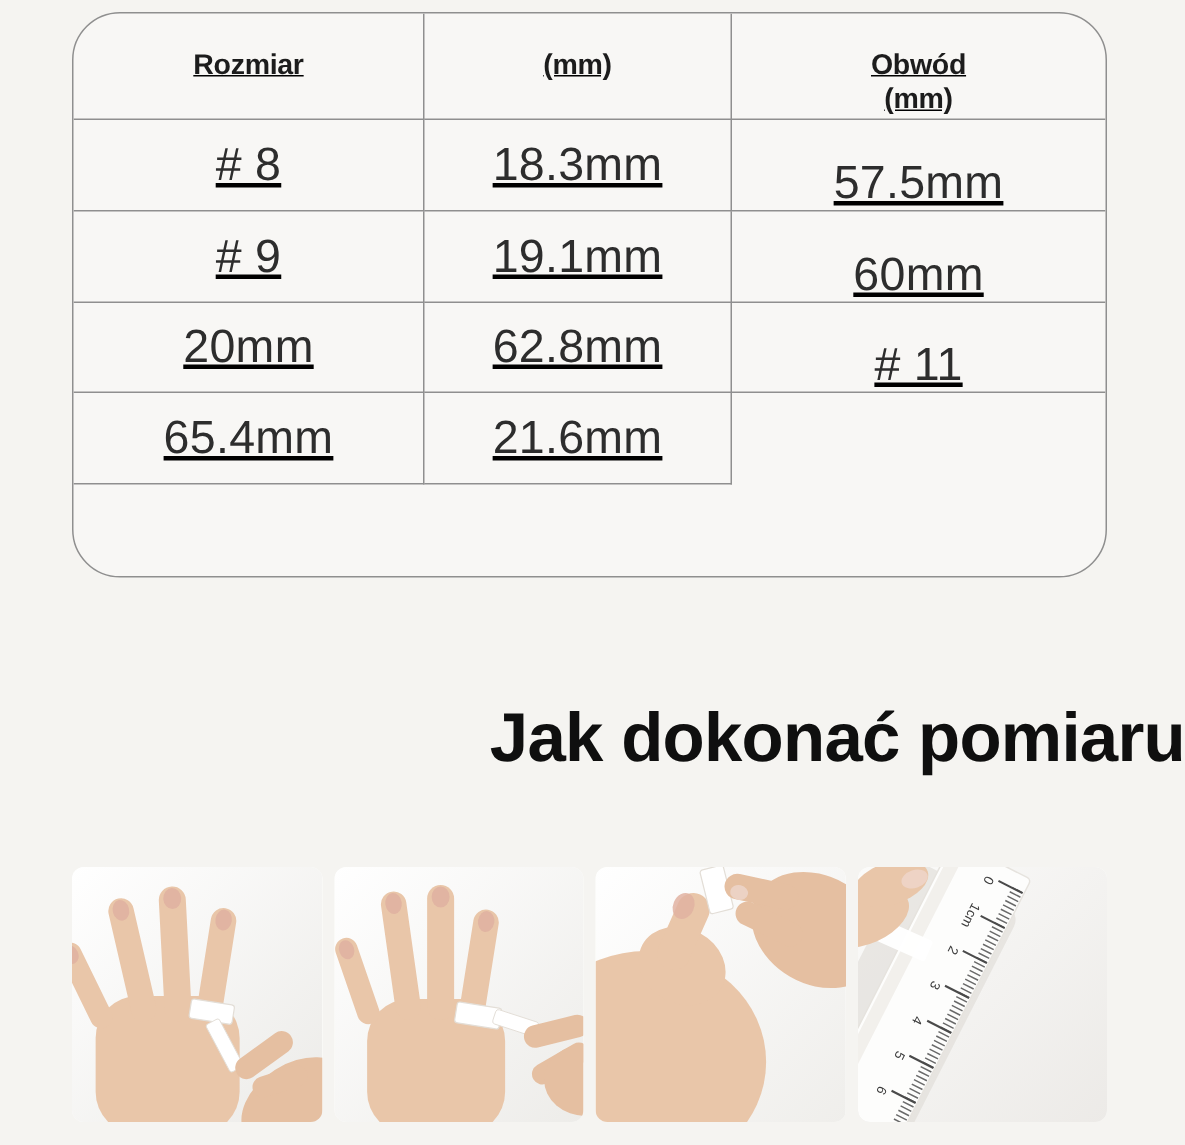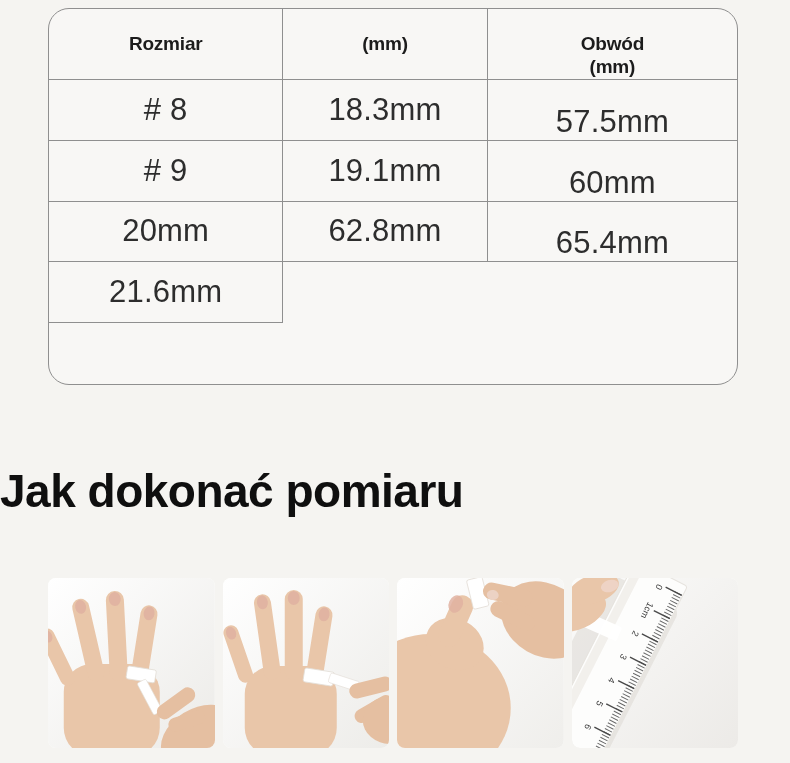--- a/index.html
+++ b/index.html
@@ -17,42 +17,43 @@
     font-family:"Liberation Sans", sans-serif;
     overflow:hidden;
   }
   .stage{position:relative;width:790px;height:763px;background:var(--page-bg);}
 
   
   .size-table{
     position:absolute;left:48px;top:8px;width:690px;height:377px;
     background:var(--table-bg);
     border:1px solid var(--border);
-    border-radius:21px;
+    border-radius:32px;
     overflow:hidden;
     display:grid;
     grid-template-columns:235fr 205fr 250fr;
     grid-template-rows:71px repeat(5,1fr);
+    text-decoration:underline;
   }
   .tcell{
     display:flex;flex-direction:column;align-items:center;justify-content:center;
     border-right:1px solid var(--border);
     border-bottom:1px solid var(--border);
     text-align:center;
   }
   .tcell:nth-child(3n){border-right:none;justify-content:flex-end;}
   .tcell:nth-child(n+16){border-bottom:none;}
   .hdr{font-size:19px;font-weight:700;color:var(--header-text);line-height:1.25;letter-spacing:-0.2px;}
   .hdr .sub:empty{display:none;}
   .val{font-size:31px;font-weight:400;color:var(--cell-text);letter-spacing:0.2px;}
 
   
   .section-title{
     position:absolute;left:0;top:462px;width:790px;height:58px;
-    text-align:left;line-height:58px;
+    text-align:right;line-height:58px;
     font-size:46px;font-weight:700;letter-spacing:-0.5px;
     color:var(--title-text);
   }
 
   
   .photos{
     position:absolute;left:48px;top:578px;width:690px;height:170px;
     display:flex;gap:8px;
   }
   .photo{
@@ -84,20 +85,21 @@
     <div class="tcell val">18.3mm</div>
     <div class="tcell val">57.5mm</div>
 
     <div class="tcell val"># 9</div>
     <div class="tcell val">19.1mm</div>
     <div class="tcell val">60mm</div>
 
     <div class="tcell val">20mm</div>
     <div class="tcell val">62.8mm</div>
 
+    <div class="tcell val"># 11</div>
     <div class="tcell val">65.4mm</div>
 
     <div class="tcell val">21.6mm</div>
   </div>
 
   <div class="section-title">Jak dokonać pomiaru</div>
 
   <div class="photos">
 
     <figure class="photo">

